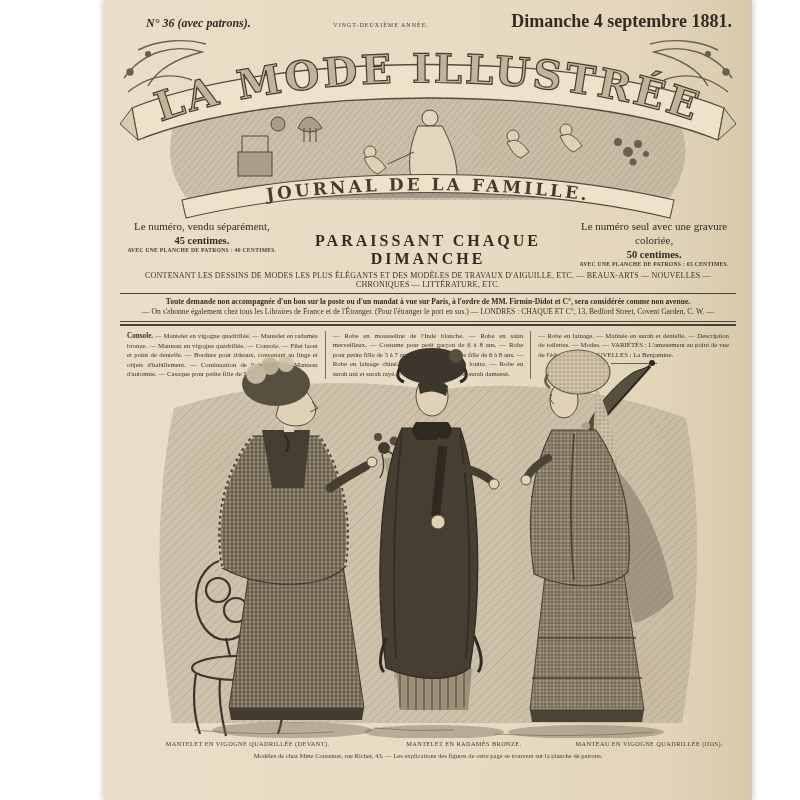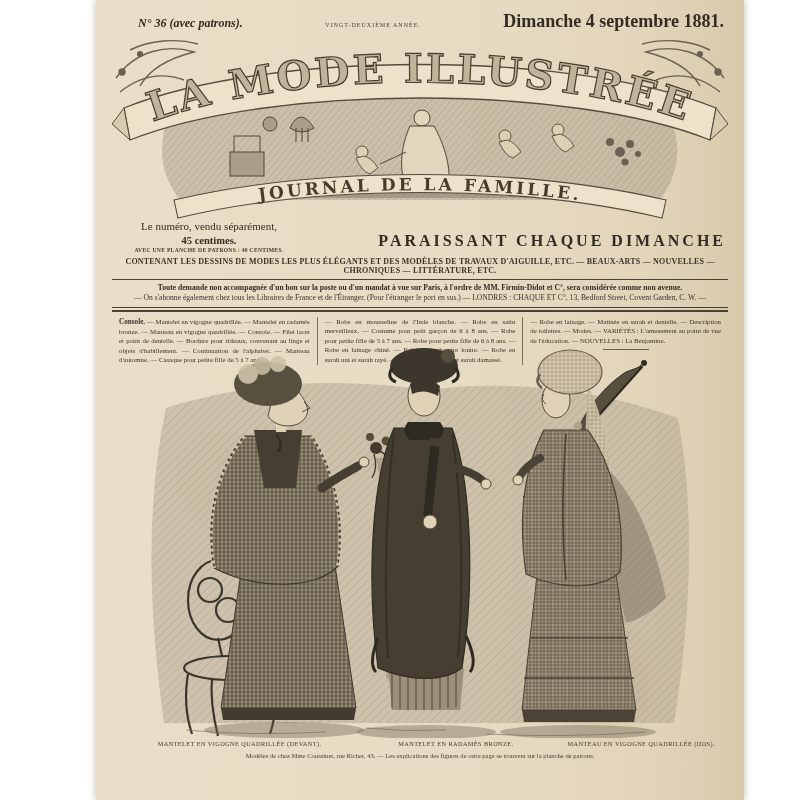--- a/index.html
+++ b/index.html
@@ -2,21 +2,21 @@
 <html><head>
 <meta charset="utf-8">
 <style>
   html,body{margin:0;padding:0;}
   body{
     width:800px;height:800px;background:#ffffff;position:relative;
     font-family:"Liberation Serif","DejaVu Serif",serif;color:#322c23;
     overflow:hidden;
   }
   .paper{
-    position:absolute;left:96px;top:0;width:648px;height:800px;
+    position:absolute;left:104px;top:0;width:648px;height:800px;
     background:
       radial-gradient(circle at 78% 86%, rgba(176,150,100,.18) 0 3%, rgba(176,150,100,0) 8%),
       radial-gradient(circle at 20% 60%, rgba(170,150,110,.12) 0 4%, rgba(170,150,110,0) 10%),
       linear-gradient(90deg,#eadec8 0%,#e7dbc3 55%,#e2d5ba 85%,#d8c9ab 100%);
     box-shadow:0 0 7px rgba(60,45,20,.35);
   }
   .inner{position:absolute;left:14px;right:14px;top:0;}
   
   .topline{display:flex;justify-content:space-between;align-items:baseline;padding:11px 6px 0 28px;}
   .issue{font-weight:bold;font-size:12px;font-style:italic;}
@@ -24,21 +24,21 @@
   .date{font-weight:bold;font-size:18px;}
   
   .masthead{display:block;margin:0 auto;}
   
   .pricing{display:flex;justify-content:space-between;align-items:flex-start;margin-top:-4px;padding:0 4px;}
   .price-col{width:190px;text-align:center;line-height:1.25;}
   .price-l1{font-size:11px;}
   .price-big{font-size:10.5px;font-weight:bold;}
   .price-l3{font-size:5.6px;font-weight:bold;letter-spacing:.3px;color:#453d2f;}
   .paraissant{font-size:16px;font-weight:bold;letter-spacing:3px;text-align:center;padding-top:12px;}
-  .contenant{font-size:8px;font-weight:bold;letter-spacing:.2px;text-align:center;margin-top:3px;color:#3a332a;}
+  .contenant{font-size:8px;font-weight:normal;letter-spacing:.2px;text-align:center;margin-top:3px;color:#3a332a;}
   .rule-thin{border:0;border-top:1px solid #4a4234;margin:4px 2px 3px 2px;}
   .notice1{font-size:7.6px;font-weight:bold;text-align:center;line-height:1.3;}
   .notice2{font-size:7.6px;text-align:center;line-height:1.3;color:#3a332a;}
   .rule-double{border:0;border-top:1px solid #4a4234;border-bottom:2px solid #4a4234;height:2px;margin:4px 2px 5px 2px;}
   
   .sommaire{display:flex;padding:0 2px;}
   .som-col{flex:1;font-size:6.8px;line-height:1.4;text-align:justify;padding:0 7px;color:#3a332a;}
   .som-col + .som-col{border-left:1px solid #7a7060;}
   .som-label{font-weight:bold;font-size:7.2px;}
   .som-endrule{display:block;width:46px;border-top:1px solid #6a6152;margin:4px auto 0 auto;}
@@ -138,20 +138,25 @@
       </g>
     </svg>
 
     <div class="pricing">
       <div class="price-col">
         <div class="price-l1">Le numéro, vendu séparément,</div>
         <div class="price-big">45 centimes.</div>
         <div class="price-l3">AVEC UNE PLANCHE DE PATRONS : 40 CENTIMES.</div>
       </div>
       <div class="paraissant">PARAISSANT CHAQUE DIMANCHE</div>
+      <div class="price-col">
+        <div class="price-l1">Le numéro seul avec une gravure coloriée,</div>
+        <div class="price-big">50 centimes.</div>
+        <div class="price-l3">AVEC UNE PLANCHE DE PATRONS : 65 CENTIMES.</div>
+      </div>
     </div>
 
     <div class="contenant">CONTENANT LES DESSINS DE MODES LES PLUS ÉLÉGANTS ET DES MODÈLES DE TRAVAUX D'AIGUILLE, ETC. — BEAUX-ARTS — NOUVELLES — CHRONIQUES — LITTÉRATURE, ETC.</div>
     <hr class="rule-thin">
     <div class="notice1">Toute demande non accompagnée d'un bon sur la poste ou d'un mandat à vue sur Paris, à l'ordre de MM. Firmin-Didot et C°, sera considérée comme non avenue.</div>
     <div class="notice2">— On s'abonne également chez tous les Libraires de France et de l'Étranger. (Pour l'étranger le port en sus.) — LONDRES : CHAQUE ET C°, 13, Bedford Street, Covent Garden, C. W. —</div>
     <hr class="rule-double">
 
     <div class="sommaire">
       <div class="som-col">

